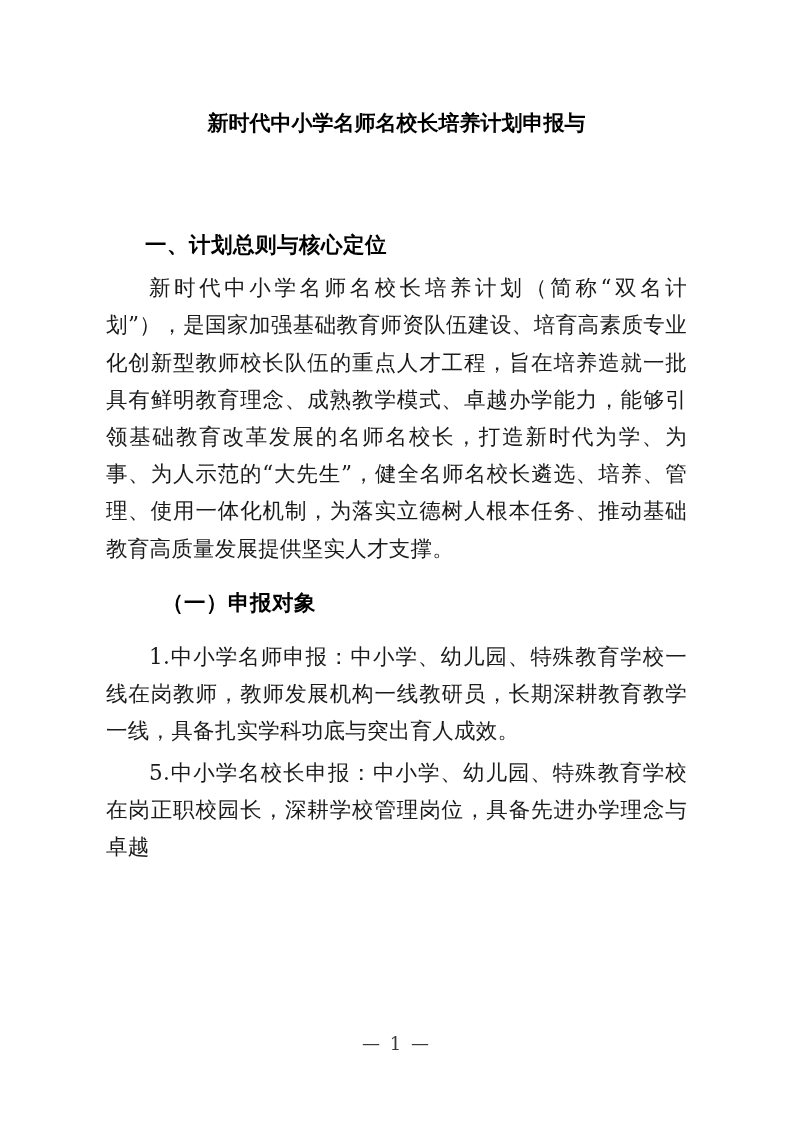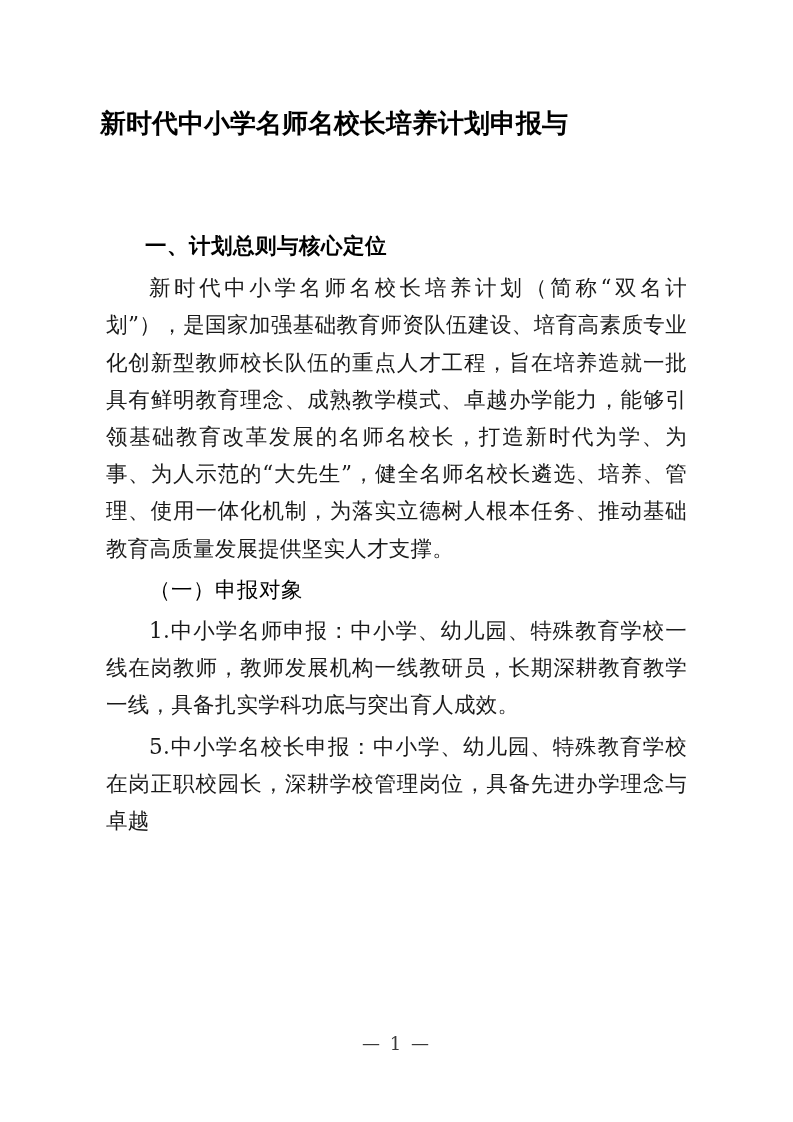--- a/index.html
+++ b/index.html
@@ -24,24 +24,24 @@
     height: 1122px;
     box-sizing: border-box;
   }
 
   
   .doc-title {
     position: absolute;
     left: 100px;
     top: 100px;
     width: 593px;
-    text-align: left;
+    text-align: center;
     font-family: "DejaVu Sans", "Liberation Sans", sans-serif;
     font-weight: 700;
-    font-size: 26px;
+    font-size: 21px;
     line-height: 46px;
     letter-spacing: 0px;
     color: #000000;
   }
 
   
   .body-block {
     position: absolute;
     left: 102px;
     top: 228px;
@@ -62,35 +62,35 @@
     word-break: break-all;
   }
 
   p.para.indent {
     text-indent: 43px;
   }
 
   p.heading {
     margin: 0;
     padding: 0;
-    font-family: Liberation Sans, sans-serif;
+    font-family: Liberation Mono, monospace;
     font-weight: 700;
     font-size: 21.5px;
     line-height: 37.2px;
     text-indent: 43px;
     letter-spacing: 0.5px;
     color: #000000;
     text-align: left;
   }
 
   p.subheading {
-    margin: 4px;
+    margin: 17px;
     padding: 0;
     font-family: "DejaVu Sans", "Liberation Sans", sans-serif;
-    font-weight: 400;
+    font-weight: 700;
     font-size: 21.5px;
     line-height: 37.2px;
     text-indent: 43px;
     letter-spacing: 0.5px;
     color: #000000;
     text-align: left;
   }
 
   
   p.para.numbered {

